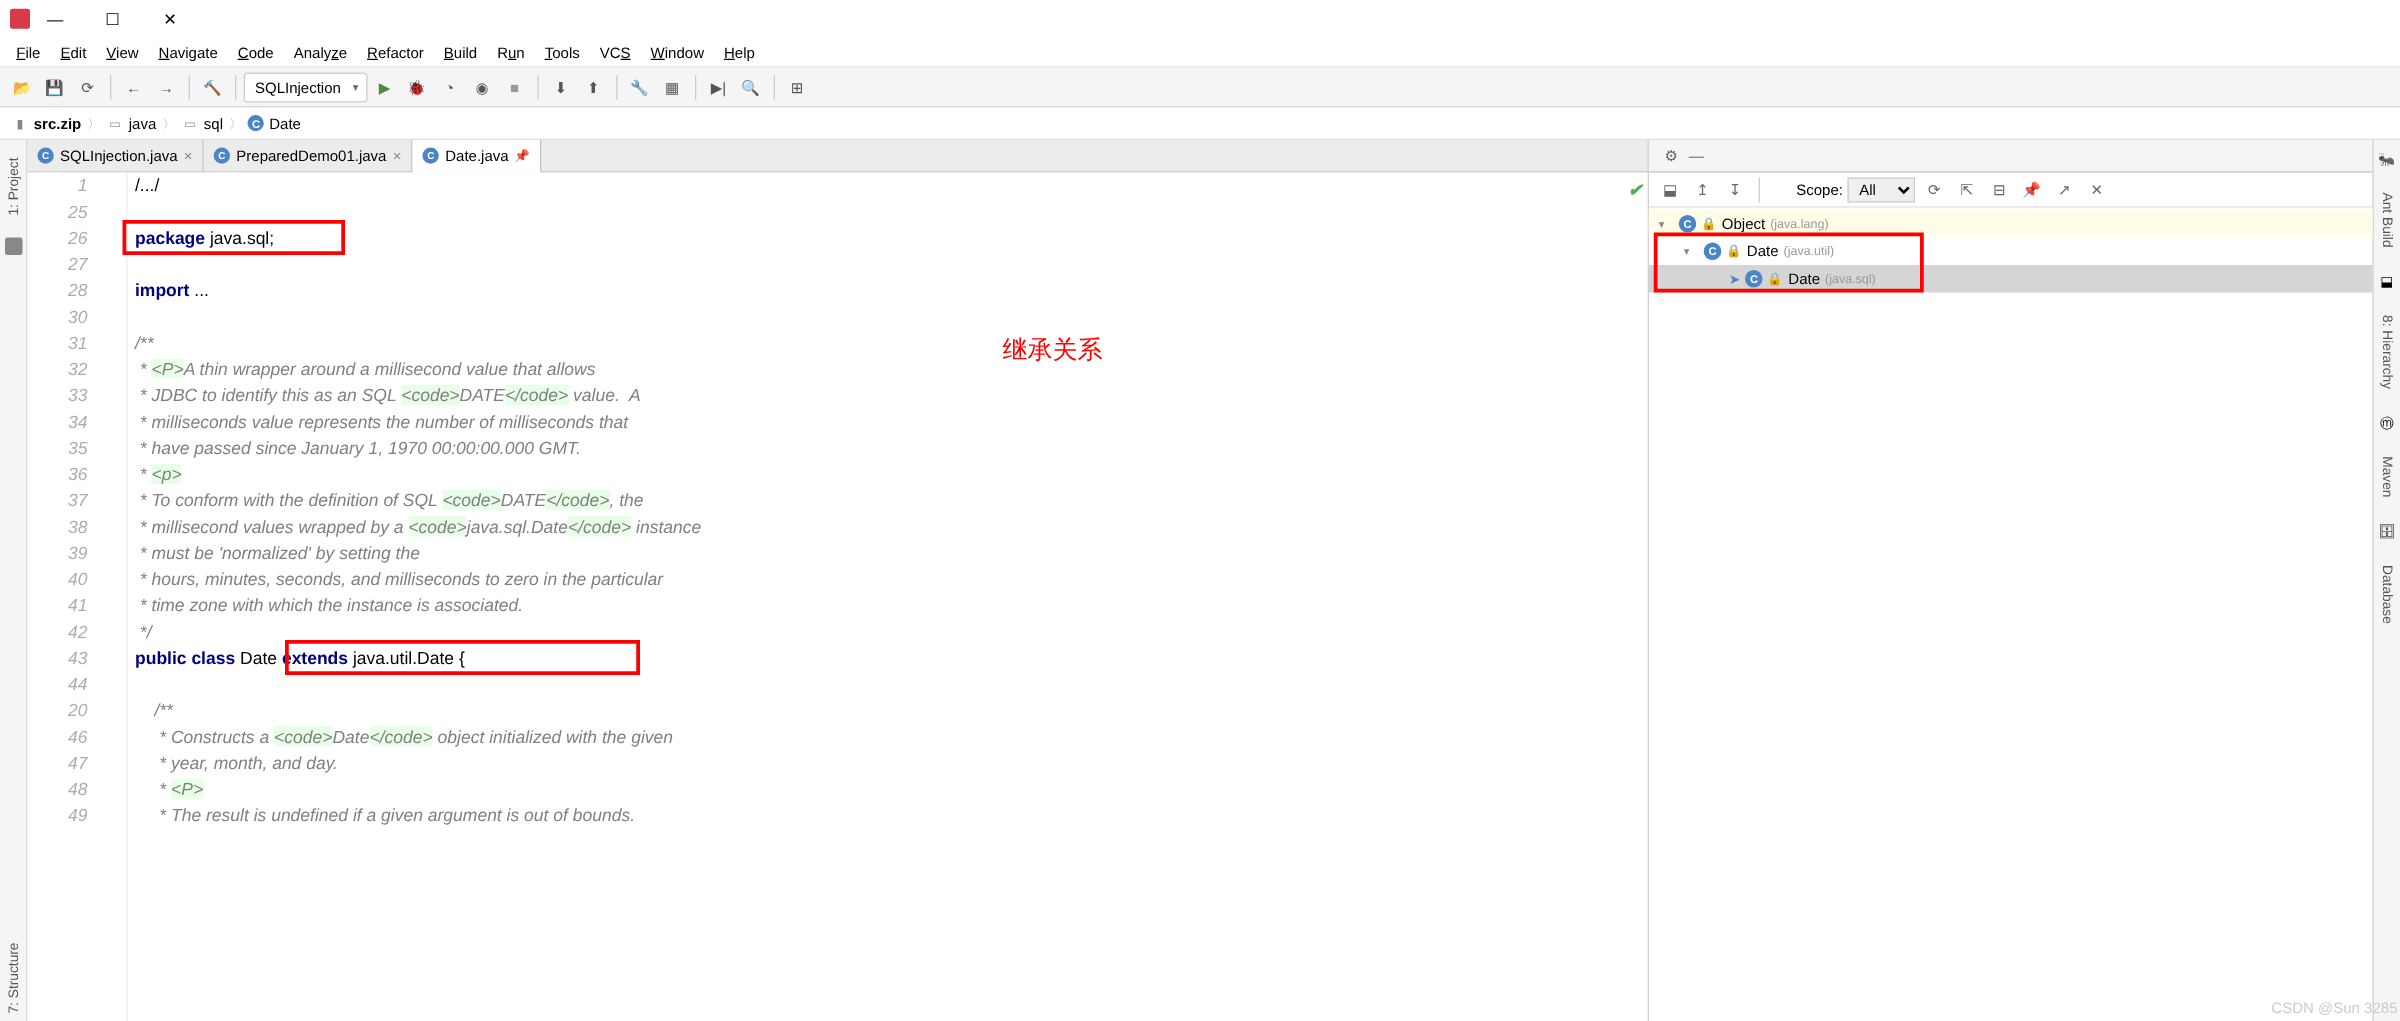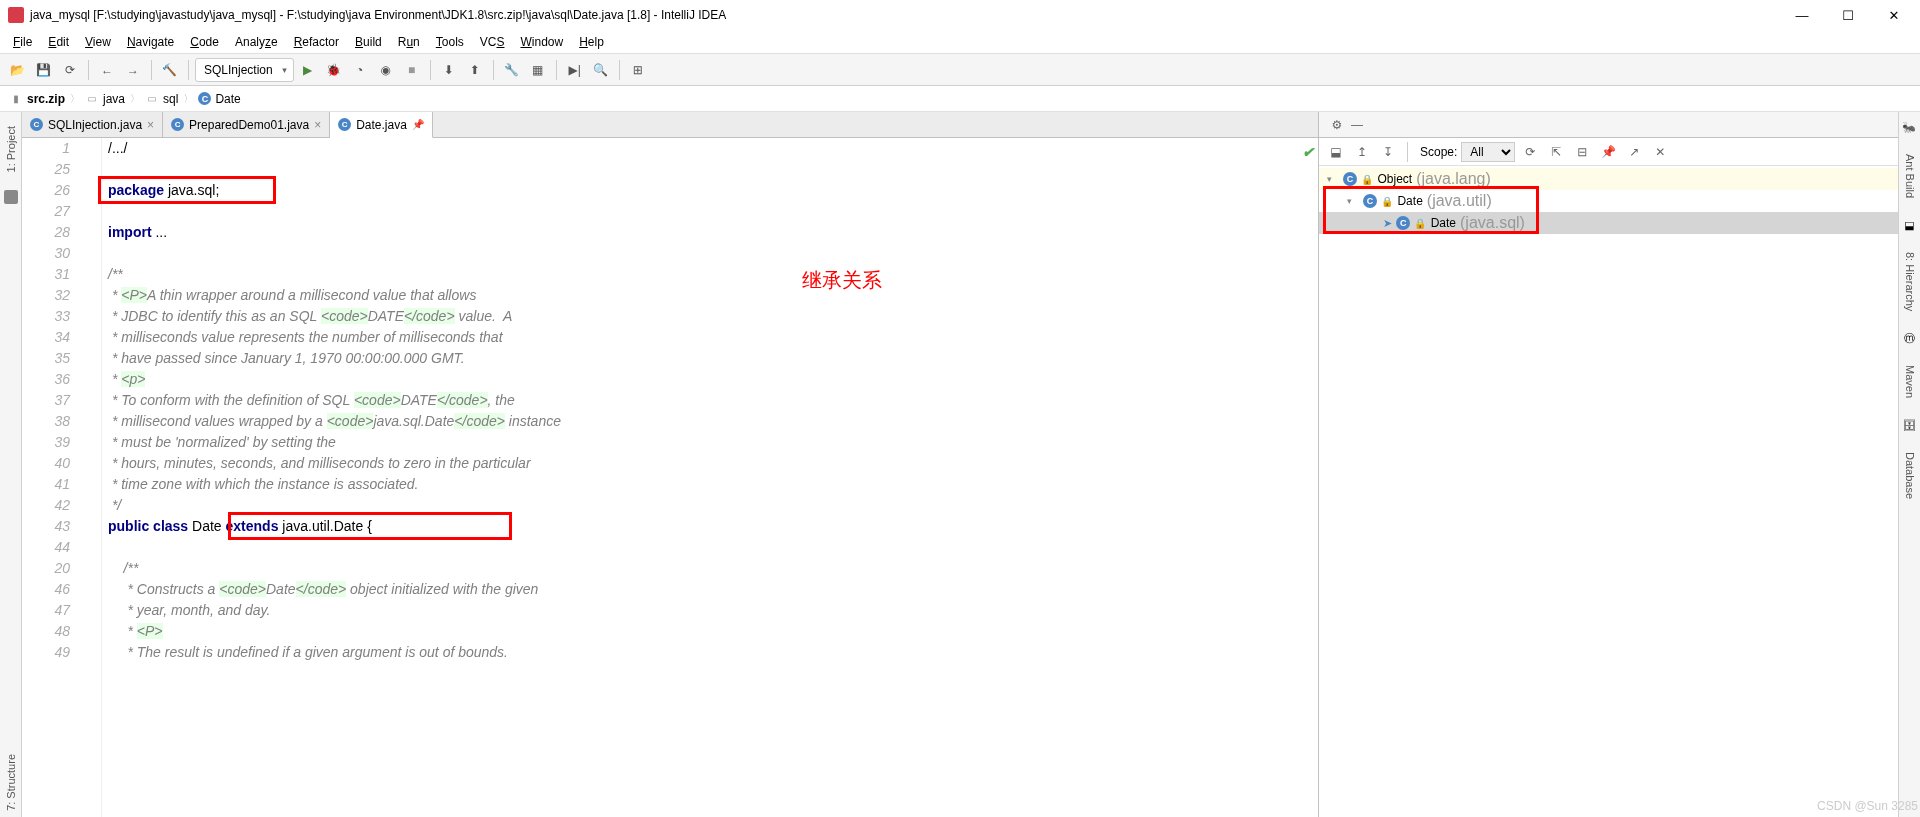--- a/index.html
+++ b/index.html
@@ -43,42 +43,41 @@
 .plain { color:#000; font-style:normal; }
 .tag { background:#e6ffe6; }
 .annotation { position:absolute; color:#ff0000; font-size:20px; font-family:"Microsoft YaHei",sans-serif; font-style:normal; }
 .redbox { position:absolute; border:3px solid #ff0000; pointer-events:none; }
 .hierarchy { width:580px; border-left:1px solid #c0c0c0; display:flex; flex-direction:column; background:#fff; }
 .h-header { height:26px; display:flex; align-items:center; padding:0 8px; border-bottom:1px solid #c0c0c0; background:#f5f5f5; }
 .h-header .title { flex:1; font-size:12px; }
 .h-header .hbtn { width:20px; height:20px; display:flex; align-items:center; justify-content:center; color:#666; cursor:pointer; }
 .h-toolbar { height:28px; display:flex; align-items:center; padding:0 6px; gap:4px; border-bottom:1px solid #e0e0e0; }
 .h-toolbar .tb { width:22px; height:22px; display:flex; align-items:center; justify-content:center; color:#666; cursor:pointer; font-size:12px; }
-.h-toolbar .scope-lbl { font-size:12px; margin-left:4px; }
+.h-toolbar .scope-lbl { font-size:12px; margin-left:21px; }
 .h-toolbar select { height:20px; border:1px solid #ccc; font-size:12px; padding:0 14px 0 4px; }
 .h-tree { flex:1; padding:2px 0; font-size:12px; position:relative; }
 .h-row { display:flex; align-items:center; height:22px; padding-left:8px; gap:4px; cursor:pointer; }
 .h-row.sel { background:#d5d5d5; }
 .h-row.hl { background:#fffde7; }
 .h-row .exp { width:12px; color:#888; font-size:9px; }
 .h-row .cicon { width:14px; height:14px; background:#4a86c7; color:#fff; border-radius:50%; font-size:9px; font-weight:bold; display:flex; align-items:center; justify-content:center; }
 .h-row .lock { color:#c9a227; font-size:10px; }
-.h-row .pkg { color:#999; font-size:16px; }
+.h-row .pkg { color:#999; font-size:10px; }
 .rightrail { width:22px; background:#f5f5f5; border-left:1px solid #d0d0d0; display:flex; flex-direction:column; align-items:center; padding-top:8px; gap:14px; }
 .rightrail .vtab { writing-mode:vertical-rl; font-size:11px; color:#555; cursor:pointer; padding:6px 2px; }
 .rightrail .ico { width:14px; height:14px; display:flex; align-items:center; justify-content:center; font-size:11px; }
 .watermark { position:absolute; right:2px; bottom:4px; color:#ccc; font-size:12px; }
 .check { position:absolute; right:4px; top:4px; color:#4caf50; font-weight:bold; }
 </style>
 </head>
 <body>
 
 <div class="titlebar">
   <div class="app-icon"></div>
-  <div class="title">java_mysql [F:\studying\javastudy\java_mysql] - F:\studying\java Environment\JDK1.8\src.zip!\java\sql\Date.java [1.8] - IntelliJ IDEA</div>
   <div class="winbtns">
     <div class="winbtn">—</div>
     <div class="winbtn">☐</div>
     <div class="winbtn">✕</div>
   </div>
 </div>
 
 <div class="menubar">
   <span><u>F</u>ile</span>
   <span><u>E</u>dit</span>

